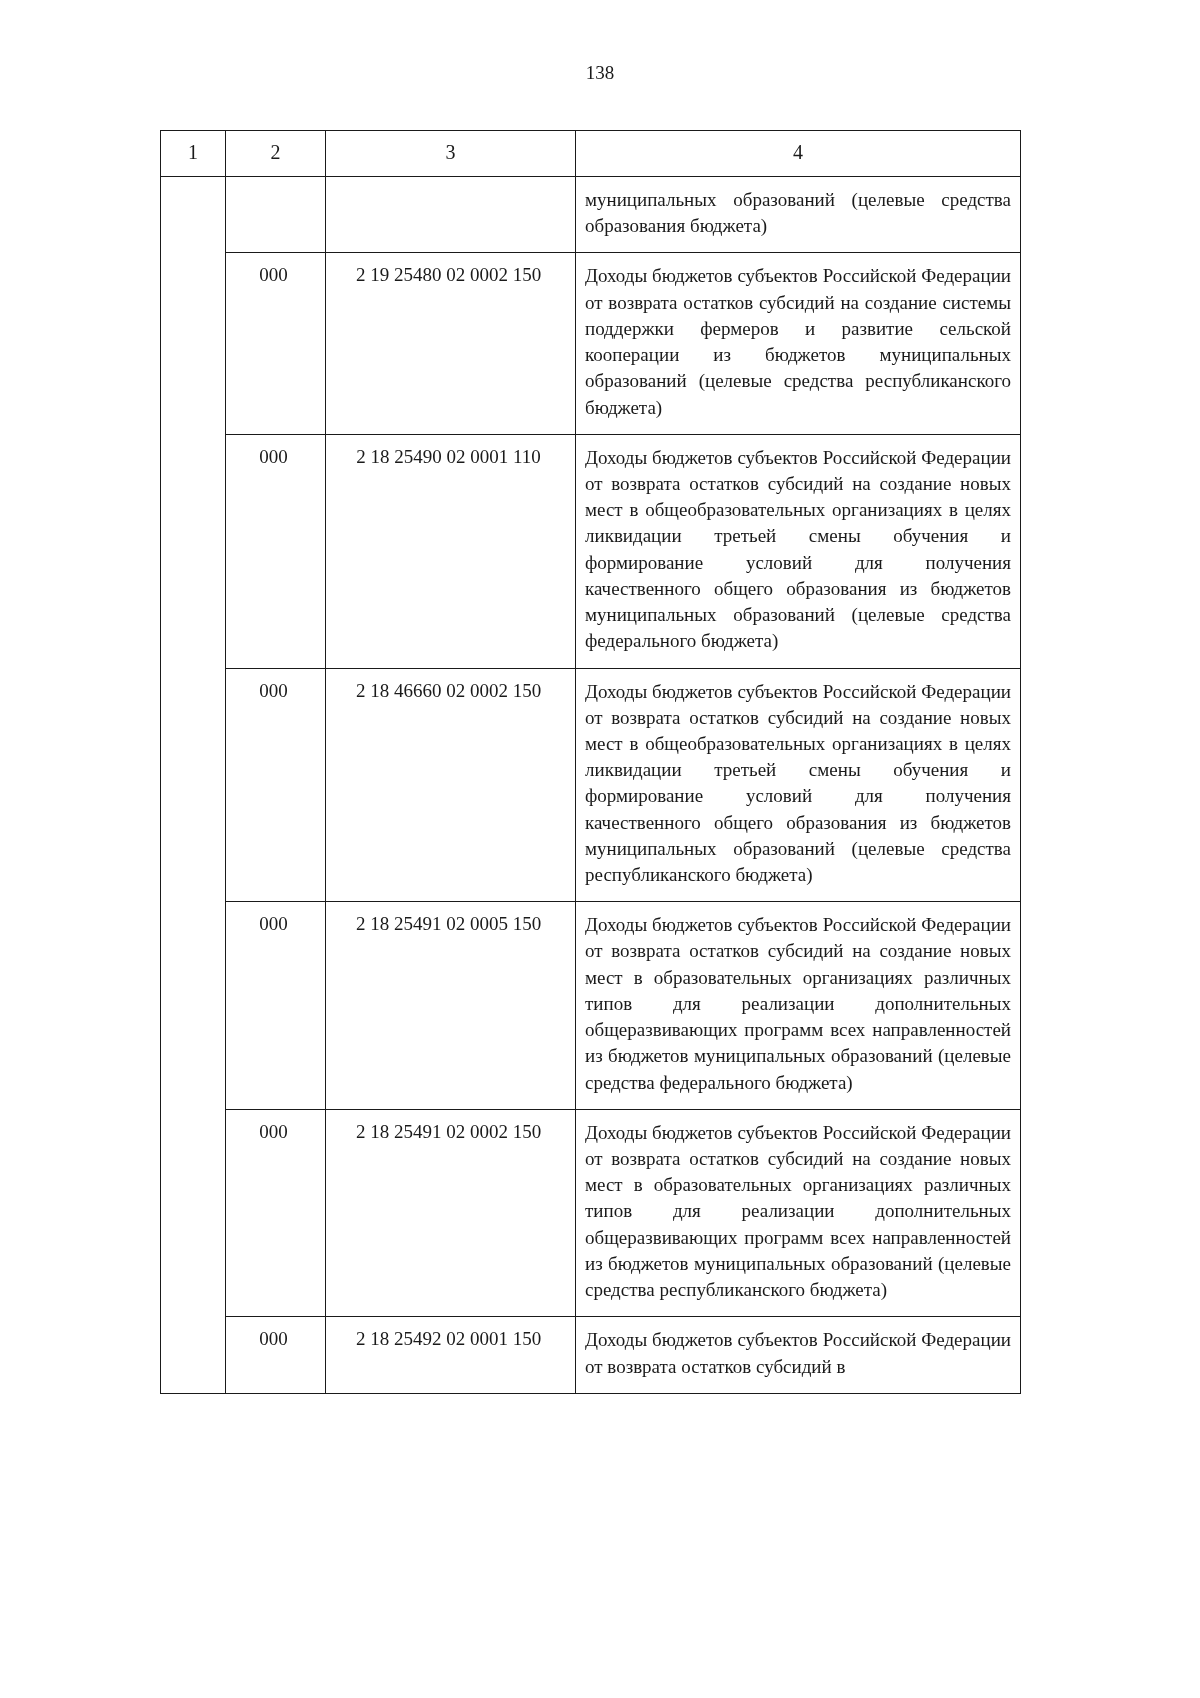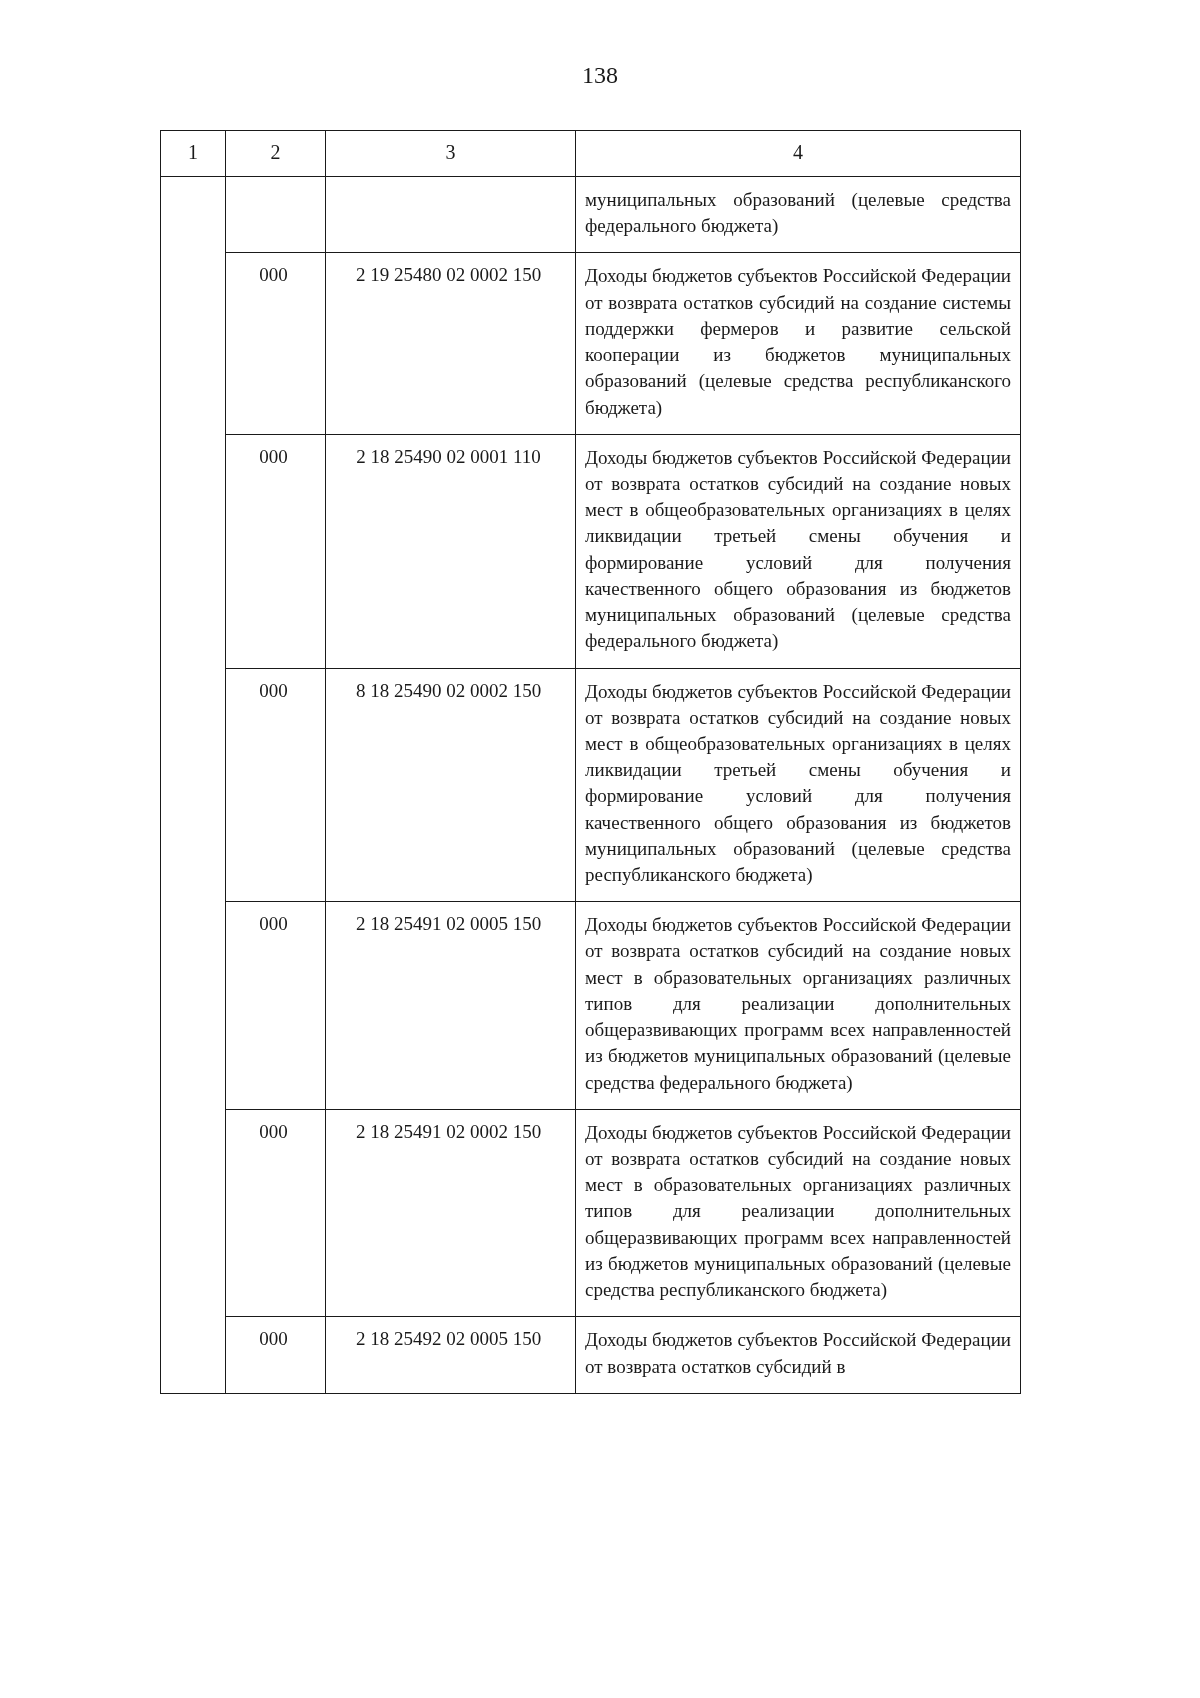--- a/index.html
+++ b/index.html
@@ -13,21 +13,21 @@
     font-family: "Liberation Serif", "DejaVu Serif", serif;
     color: #1a1a1a;
     position: relative;
   }
   .page-number {
     position: absolute;
     top: 62px;
     left: 0;
     width: 100%;
     text-align: center;
-    font-size: 24px;
+    font-size: 19px;
   }
   table.main-table {
     position: absolute;
     top: 130px;
     left: 160px;
     width: 860px;
     border-collapse: collapse;
     table-layout: fixed;
     font-size: 19px;
   }
@@ -78,46 +78,46 @@
       <th>2</th>
       <th>3</th>
       <th>4</th>
     </tr>
   </thead>
   <tbody id="table-body">
       <tr>
         <td class="cell-col1" rowspan="7"></td>
         <td class="cell-code"></td>
         <td class="cell-kbk"></td>
-        <td class="cell-desc">муниципальных образований (целевые средства федерального бюджета)</td>
+        <td class="cell-desc">муниципальных образований (целевые средства образования бюджета)</td>
       </tr>
       <tr>
         <td class="cell-code">000</td>
         <td class="cell-kbk">2 19 25480 02 0002 150</td>
         <td class="cell-desc">Доходы бюджетов субъектов Российской Федерации от возврата остатков субсидий на создание системы поддержки фермеров и развитие сельской кооперации из бюджетов муниципальных образований (целевые средства республиканского бюджета)</td>
       </tr>
       <tr>
         <td class="cell-code">000</td>
         <td class="cell-kbk">2 18 25490 02 0001 110</td>
         <td class="cell-desc">Доходы бюджетов субъектов Российской Федерации от возврата остатков субсидий на создание новых мест в общеобразовательных организациях в целях ликвидации третьей смены обучения и формирование условий для получения качественного общего образования из бюджетов муниципальных образований (целевые средства федерального бюджета)</td>
       </tr>
       <tr>
         <td class="cell-code">000</td>
-        <td class="cell-kbk">8 18 25490 02 0002 150</td>
+        <td class="cell-kbk">2 18 46660 02 0002 150</td>
         <td class="cell-desc">Доходы бюджетов субъектов Российской Федерации от возврата остатков субсидий на создание новых мест в общеобразовательных организациях в целях ликвидации третьей смены обучения и формирование условий для получения качественного общего образования из бюджетов муниципальных образований (целевые средства республиканского бюджета)</td>
       </tr>
       <tr>
         <td class="cell-code">000</td>
         <td class="cell-kbk">2 18 25491 02 0005 150</td>
         <td class="cell-desc">Доходы бюджетов субъектов Российской Федерации от возврата остатков субсидий на создание новых мест в образовательных организациях различных типов для реализации дополнительных общеразвивающих программ всех направленностей из бюджетов муниципальных образований (целевые средства федерального бюджета)</td>
       </tr>
       <tr>
         <td class="cell-code">000</td>
         <td class="cell-kbk">2 18 25491 02 0002 150</td>
         <td class="cell-desc">Доходы бюджетов субъектов Российской Федерации от возврата остатков субсидий на создание новых мест в образовательных организациях различных типов для реализации дополнительных общеразвивающих программ всех направленностей из бюджетов муниципальных образований (целевые средства республиканского бюджета)</td>
       </tr>
       <tr>
         <td class="cell-code">000</td>
-        <td class="cell-kbk">2 18 25492 02 0005 150</td>
+        <td class="cell-kbk">2 18 25492 02 0001 150</td>
         <td class="cell-desc">Доходы бюджетов субъектов Российской Федерации от возврата остатков субсидий в</td>
       </tr>
     </tbody>
 </table>
 
 </body></html>

